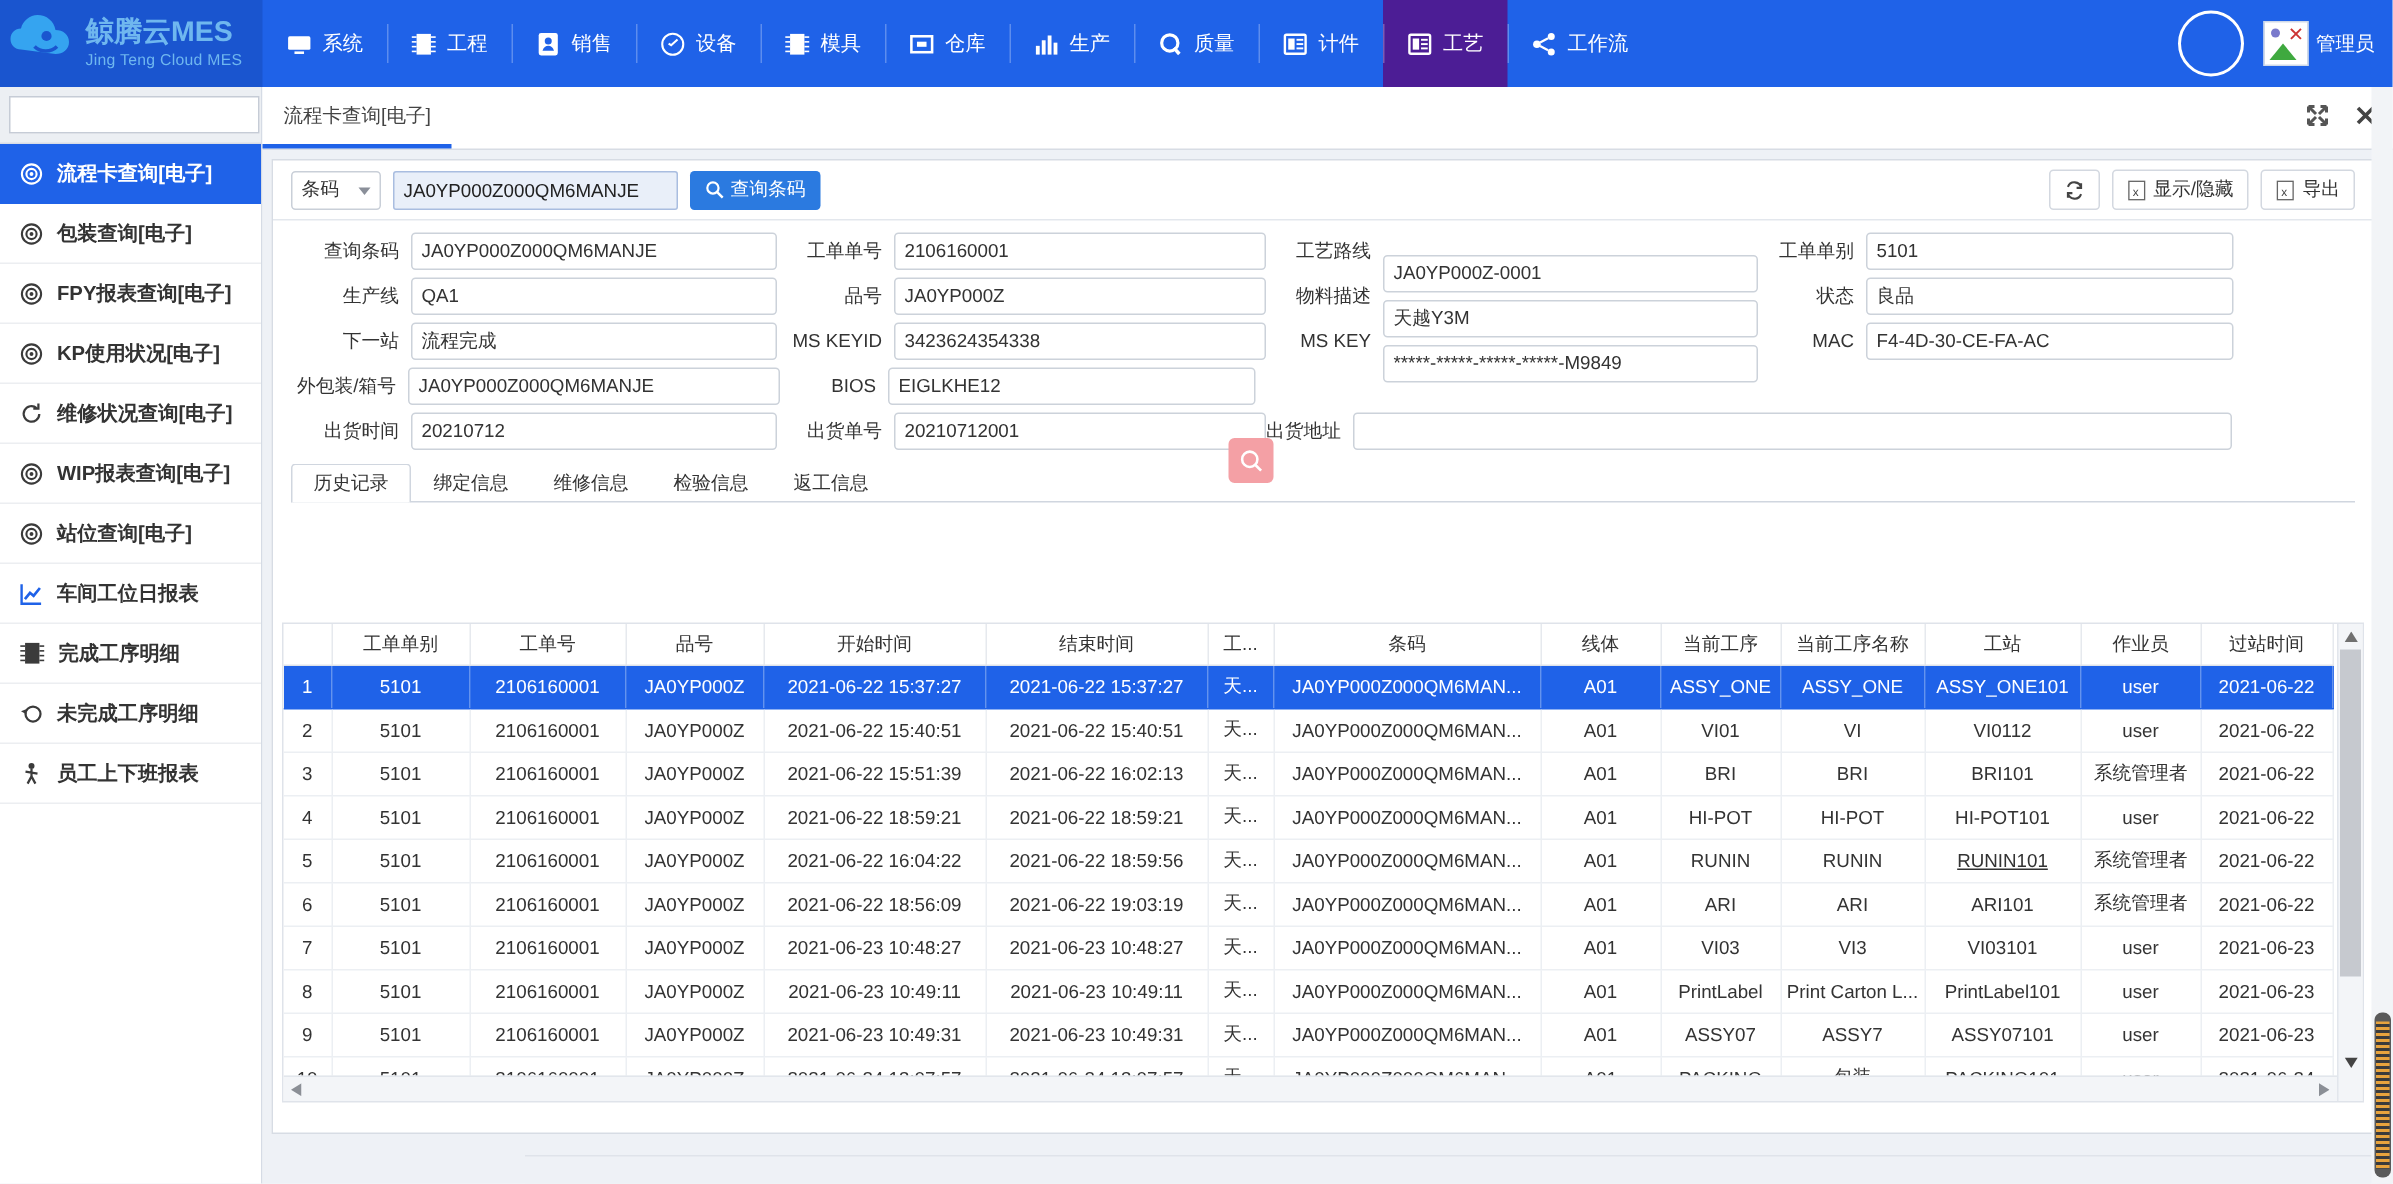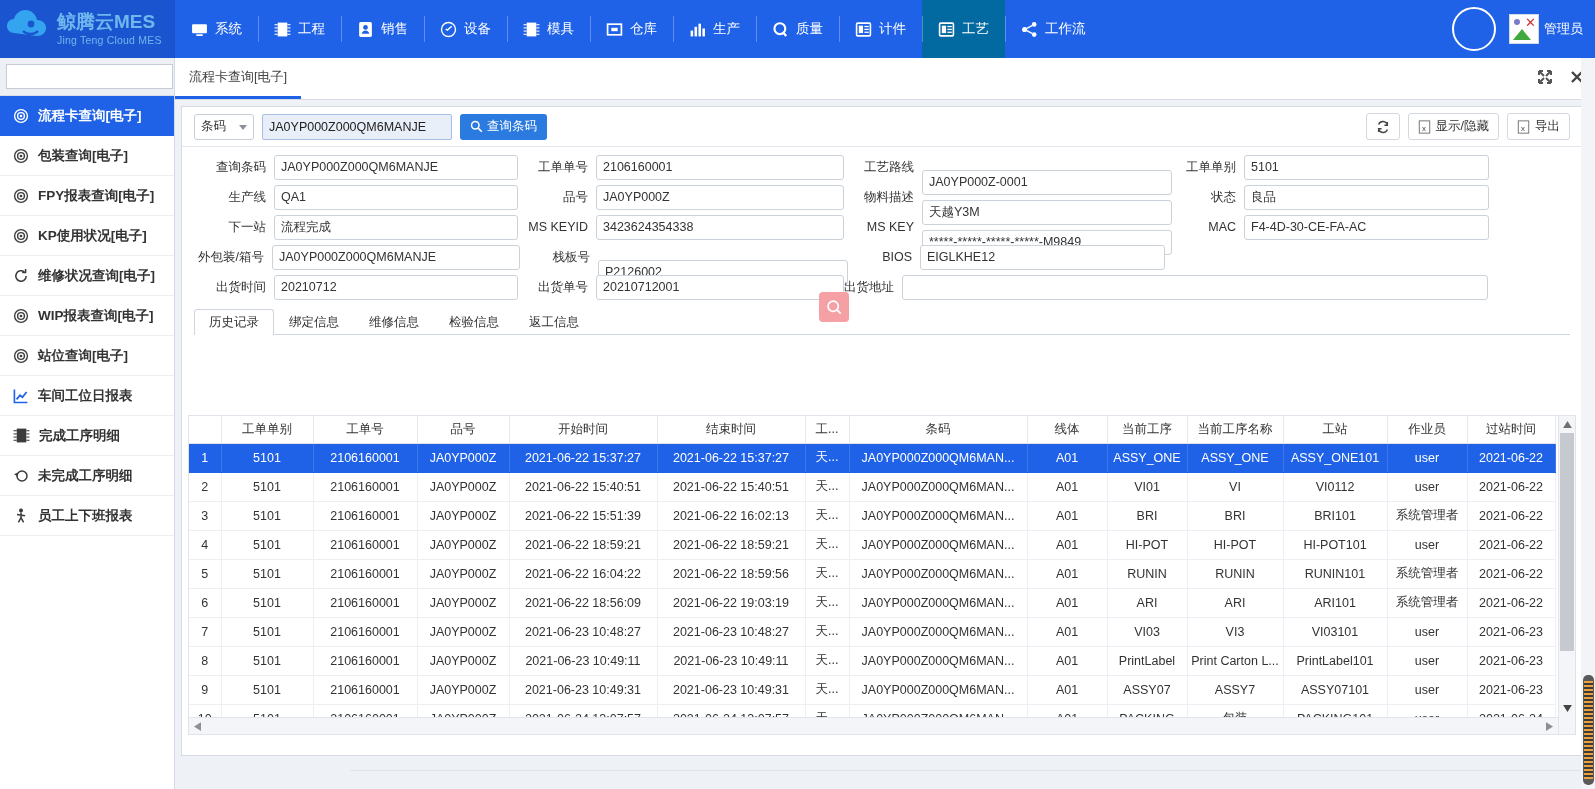--- a/index.html
+++ b/index.html
@@ -28,21 +28,21 @@
   .nav-item {
     display: flex; align-items: center; gap: 7px;
     padding: 0 16px; color: #fff; font-size: 13.5px;
     position: relative; cursor: pointer; user-select: none;
   }
   .nav-item + .nav-item::before {
     content: ""; position: absolute; left: 0; top: 16px; bottom: 16px;
     width: 1px; background: rgba(255,255,255,.28);
   }
   .nav-item.active { background: #稍; }
-  .nav-item.active { background: #0369a1; }
+  .nav-item.active { background: #4c1d95; }
   .nav-ico { width: 17px; height: 17px; display: block; flex: none; }
 
   .user-area {
     display: flex; align-items: center; gap: 5px; padding-right: 12px; color: #fff;
     font-size: 13px;
   }
   .avatar-broken {
     width: 30px; height: 30px; border: 1px solid #cfd9e8; background: #fff;
     position: relative; overflow: hidden; flex: none;
   }
@@ -596,24 +596,20 @@
           </div>
           <div class="fcell c4">
             <span class="flabel">MAC</span>
             <input class="finput" value="F4-4D-30-CE-FA-AC" style="">
           </div>
         </div>
         <div class="frow">
           <div class="fcell c2">
             <span class="flabel">外包装/箱号</span>
             <input class="finput" value="JA0YP000Z000QM6MANJE" style="">
-          </div>
-          <div class="fcell c3">
-            <span class="flabel">栈板号</span>
-            <input class="finput" value="P2126002" style="">
           </div>
           <div class="fcell c4">
             <span class="flabel">BIOS</span>
             <input class="finput" value="EIGLKHE12" style="">
           </div>
         </div>
         <div class="frow">
           <div class="fcell c1">
             <span class="flabel">出货时间</span>
             <input class="finput" value="20210712" style="">
@@ -743,21 +739,21 @@
               <td style="width: 92px;">5101</td>
               <td style="width: 104px;">2106160001</td>
               <td style="width: 92px;">JA0YP000Z</td>
               <td style="width: 148px;">2021-06-22 16:04:22</td>
               <td style="width: 148px;">2021-06-22 18:59:56</td>
               <td style="width: 44px;">天...</td>
               <td style="width: 178px;">JA0YP000Z000QM6MAN...</td>
               <td style="width: 80px;">A01</td>
               <td style="width: 80px;">RUNIN</td>
               <td style="width: 96px;">RUNIN</td>
-              <td style="width: 104px;">RUNIN101</td>
+              <td style="width: 104px; text-decoration: underline;">RUNIN101</td>
               <td style="width: 80px;">系统管理者</td>
               <td style="width: 88px;">2021-06-22 </td>
             </tr>
             <tr class="">
               <td style="width: 32px;">6</td>
               <td style="width: 92px;">5101</td>
               <td style="width: 104px;">2106160001</td>
               <td style="width: 92px;">JA0YP000Z</td>
               <td style="width: 148px;">2021-06-22 18:56:09</td>
               <td style="width: 148px;">2021-06-22 19:03:19</td>

